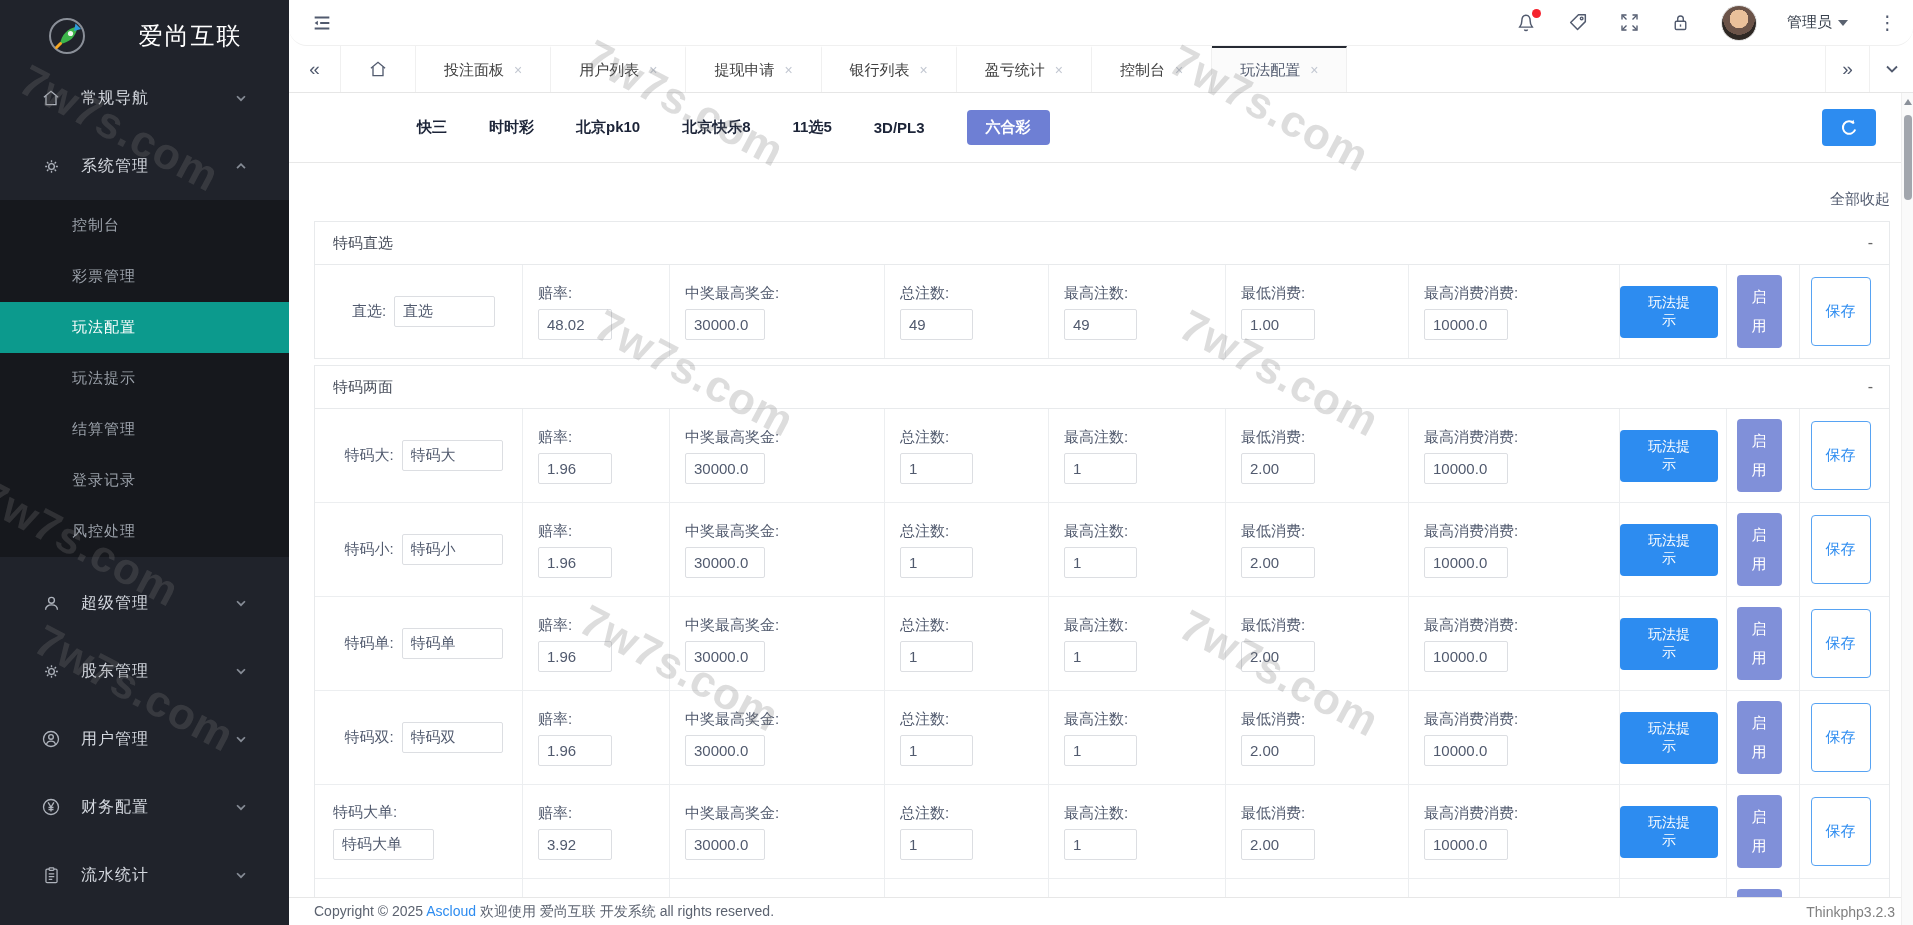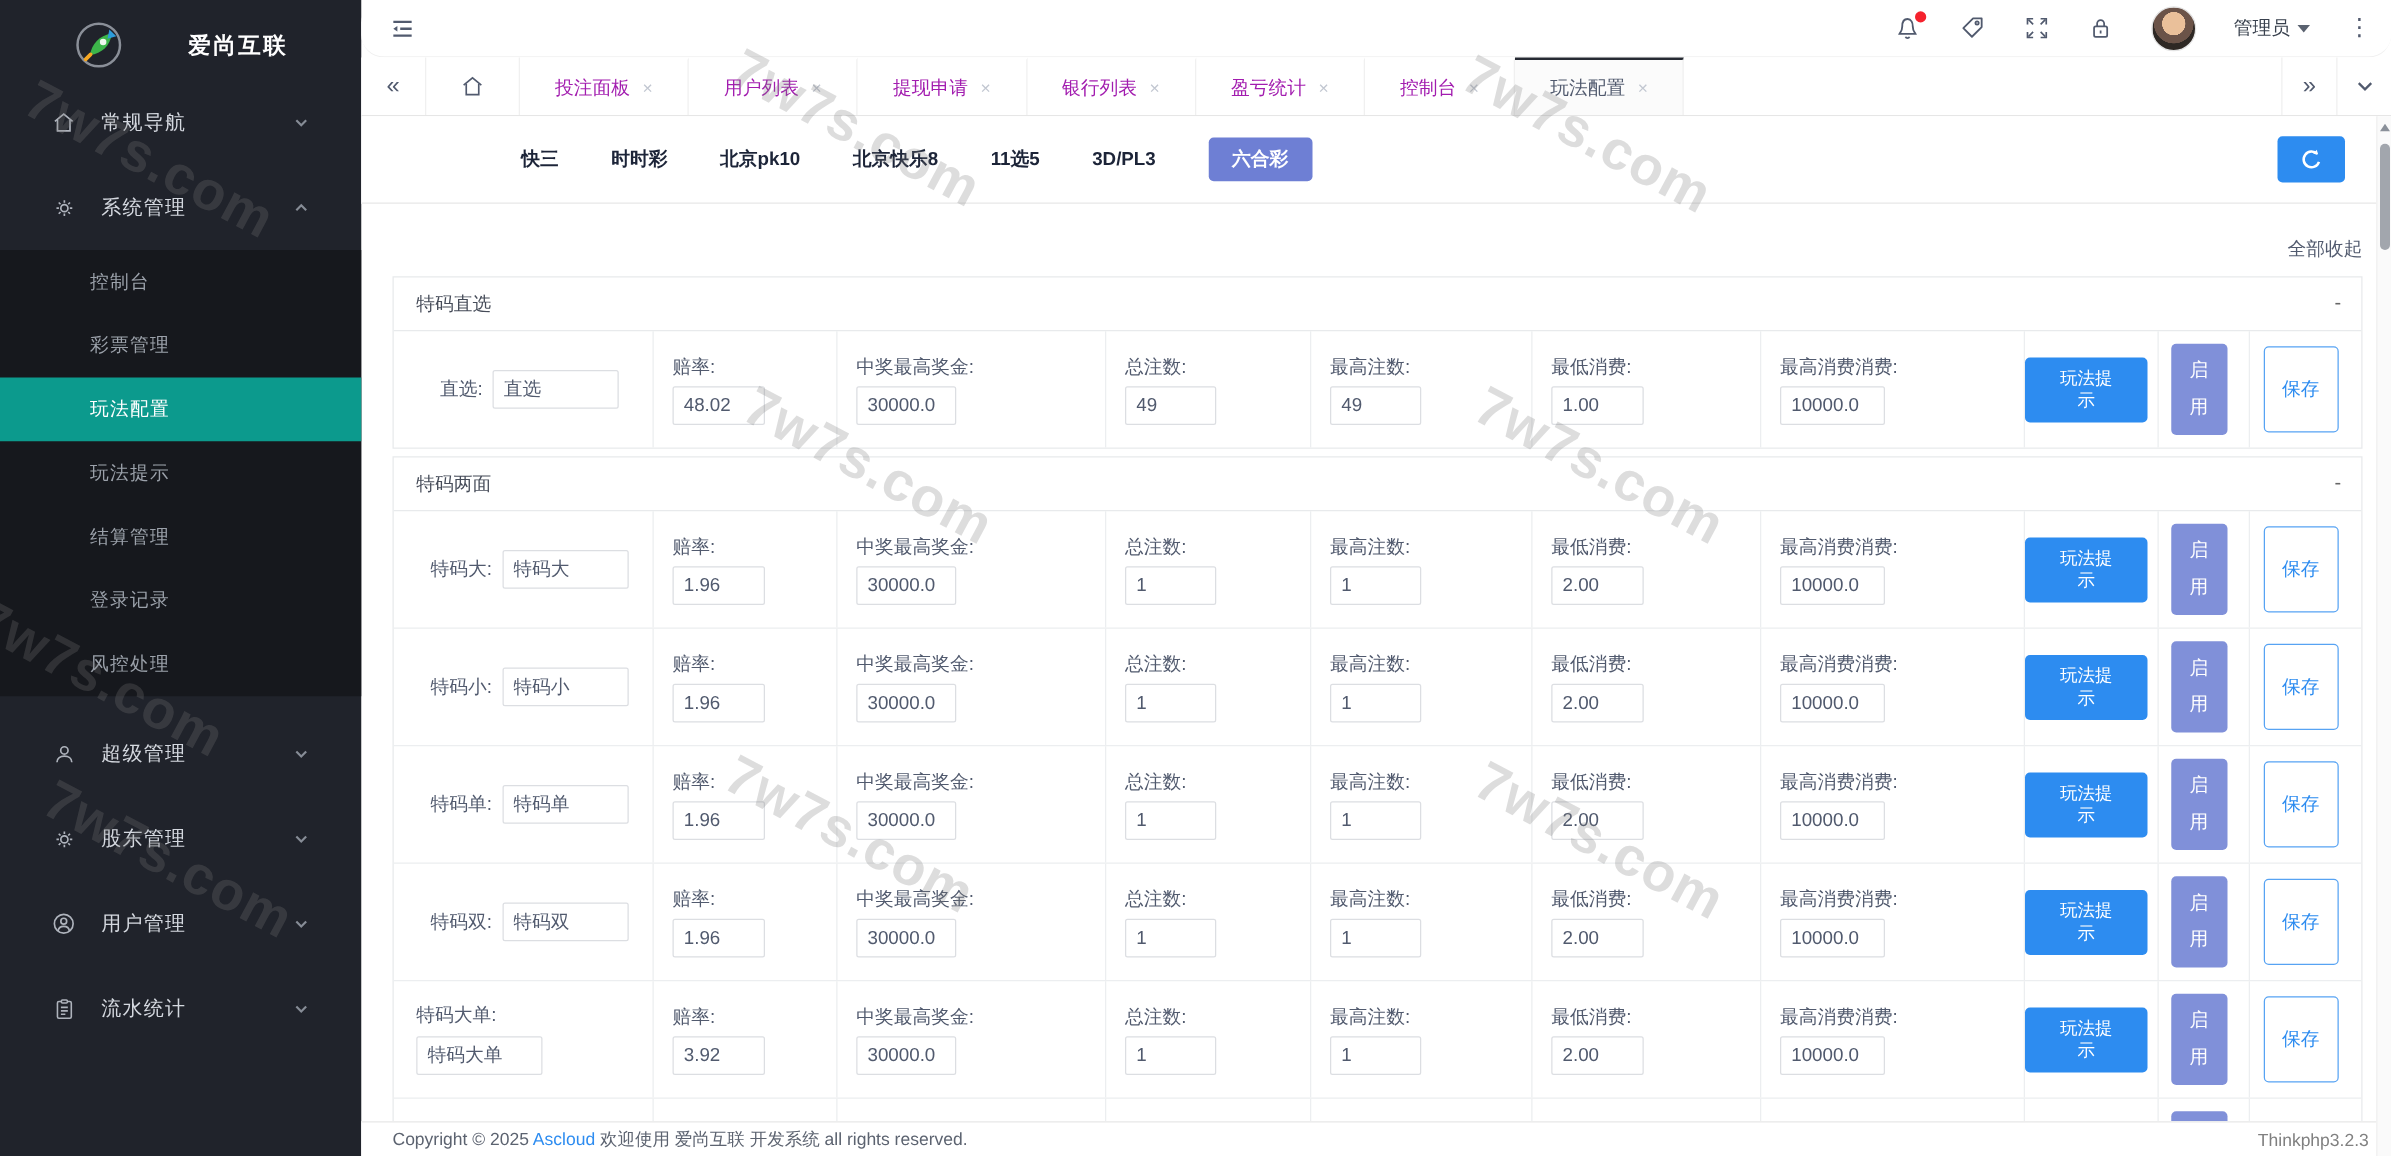--- a/index.html
+++ b/index.html
@@ -2,21 +2,21 @@
 <html><head>
 <meta charset="utf-8">
 <style>
   * { margin:0; padding:0; box-sizing:border-box; }
   html,body { width:1913px; height:925px; overflow:hidden;
     font-family:"Liberation Sans","DejaVu Sans",sans-serif; background:#fff; position:relative; }
 
   
   .sidebar { position:absolute; left:0; top:0; width:289px; height:925px; background:#20232b; z-index:5; }
   .logo-row { height:64px; display:flex; align-items:center; justify-content:center; gap:12px; padding-top:8px; }
-  .logo-text { color:#ffffff; font-size:18px; font-weight:bold; letter-spacing:2px;margin-left:40px; }
+  .logo-text { color:#ffffff; font-size:24px; font-weight:normal; letter-spacing:2px;margin-left:40px; }
   .side-item { height:68px; display:flex; align-items:center; padding:0 41px; cursor:pointer; }
   .side-item .s-icon { width:20px; height:20px; color:#aeb3bc; margin-right:20px; display:flex; align-items:center; justify-content:center; }
   .side-item .s-label { color:#d4d8df; font-size:16px; letter-spacing:1px; flex:1; }
   .side-item .s-chev { color:#868c96; display:flex; }
   .sub-panel { background:#16181d; }
   .sub-item { height:51px; display:flex; align-items:center; padding-left:72px; color:#9ba1aa; font-size:15px; cursor:pointer; letter-spacing:1px; }
   .sub-item.active { background:#0c9a8d; color:#ffffff; }
   .grp-pad { margin-top:12px; }
 
   
@@ -35,21 +35,21 @@
   .kebab { font-size:19px; color:#515a6e; cursor:pointer; }
 
   
   .tabbar { position:absolute; left:289px; top:46px; right:0; height:47px; background:#fff;
     border-bottom:1px solid #e6e6e6; display:flex; align-items:stretch; z-index:6; }
   .tb-cell { display:flex; align-items:center; justify-content:center; border-right:1px solid #f0f0f0; cursor:pointer; }
   .tb-back { width:52px; font-size:19px; color:#515a6e; }
   .tb-home { width:75px; color:#515a6e; }
   .tab { display:flex; align-items:center; gap:10px; padding:0 28px; border-right:1px solid #f0f0f0;
     border-top:2px solid transparent; cursor:pointer; }
-  .tab .tab-label { font-size:15px; color:#a21caf; }
+  .tab .tab-label { font-size:15px; color:#404040; }
   .tab .tab-x { font-size:14px; color:#c2c7d1; }
   .tab.active { border-top-color:#262a33; background:#fbfbfb; }
   .tab.active .tab-label { color:#515a6e; }
   .tb-spacer { flex:1; }
   .tb-right { width:44px; border-left:1px solid #f0f0f0; border-right:none; font-size:19px; color:#515a6e; }
 
   
   .subnav { position:absolute; left:289px; top:93px; right:0; height:70px; background:#fff;
     border-bottom:1px solid #e8e8e8; display:flex; align-items:center; padding-left:128px; z-index:6; }
   .sn-item { font-size:15px; font-weight:bold; color:#1c2438; margin-right:42px; cursor:pointer; padding:8px 0; }
@@ -194,20 +194,34 @@
       </div>
       <div class="side-item">
         <span class="s-icon">
           <svg width="20" height="20" viewBox="0 0 24 24" fill="none" stroke="currentColor" stroke-width="1.6">
             <circle cx="12" cy="12" r="9"></circle>
             <circle cx="12" cy="9.5" r="2.8"></circle>
             <path d="M6.5 19 C7 15.8 9.3 14.5 12 14.5 C14.7 14.5 17 15.8 17.5 19"></path>
           </svg>
         </span>
         <span class="s-label">用户管理</span>
+        <span class="s-chev">
+          <svg width="14" height="14" viewBox="0 0 16 16" fill="none" stroke="currentColor" stroke-width="2">
+            <path d="M3.5 6 L8 10.5 L12.5 6"></path>
+          </svg>
+        </span>
+      </div>
+      <div class="side-item">
+        <span class="s-icon">
+          <svg width="20" height="20" viewBox="0 0 24 24" fill="none" stroke="currentColor" stroke-width="1.6">
+            <circle cx="12" cy="12" r="9"></circle>
+            <path d="M8.5 6.5 L12 12 L15.5 6.5 M12 12 V17.5 M9 12.5 H15 M9 15 H15"></path>
+          </svg>
+        </span>
+        <span class="s-label">财务配置</span>
         <span class="s-chev">
           <svg width="14" height="14" viewBox="0 0 16 16" fill="none" stroke="currentColor" stroke-width="2">
             <path d="M3.5 6 L8 10.5 L12.5 6"></path>
           </svg>
         </span>
       </div>
       <div class="side-item">
         <span class="s-icon">
           <svg width="19" height="19" viewBox="0 0 24 24" fill="none" stroke="currentColor" stroke-width="1.6">
             <rect x="5" y="4" width="14" height="17" rx="1.5"></rect>

